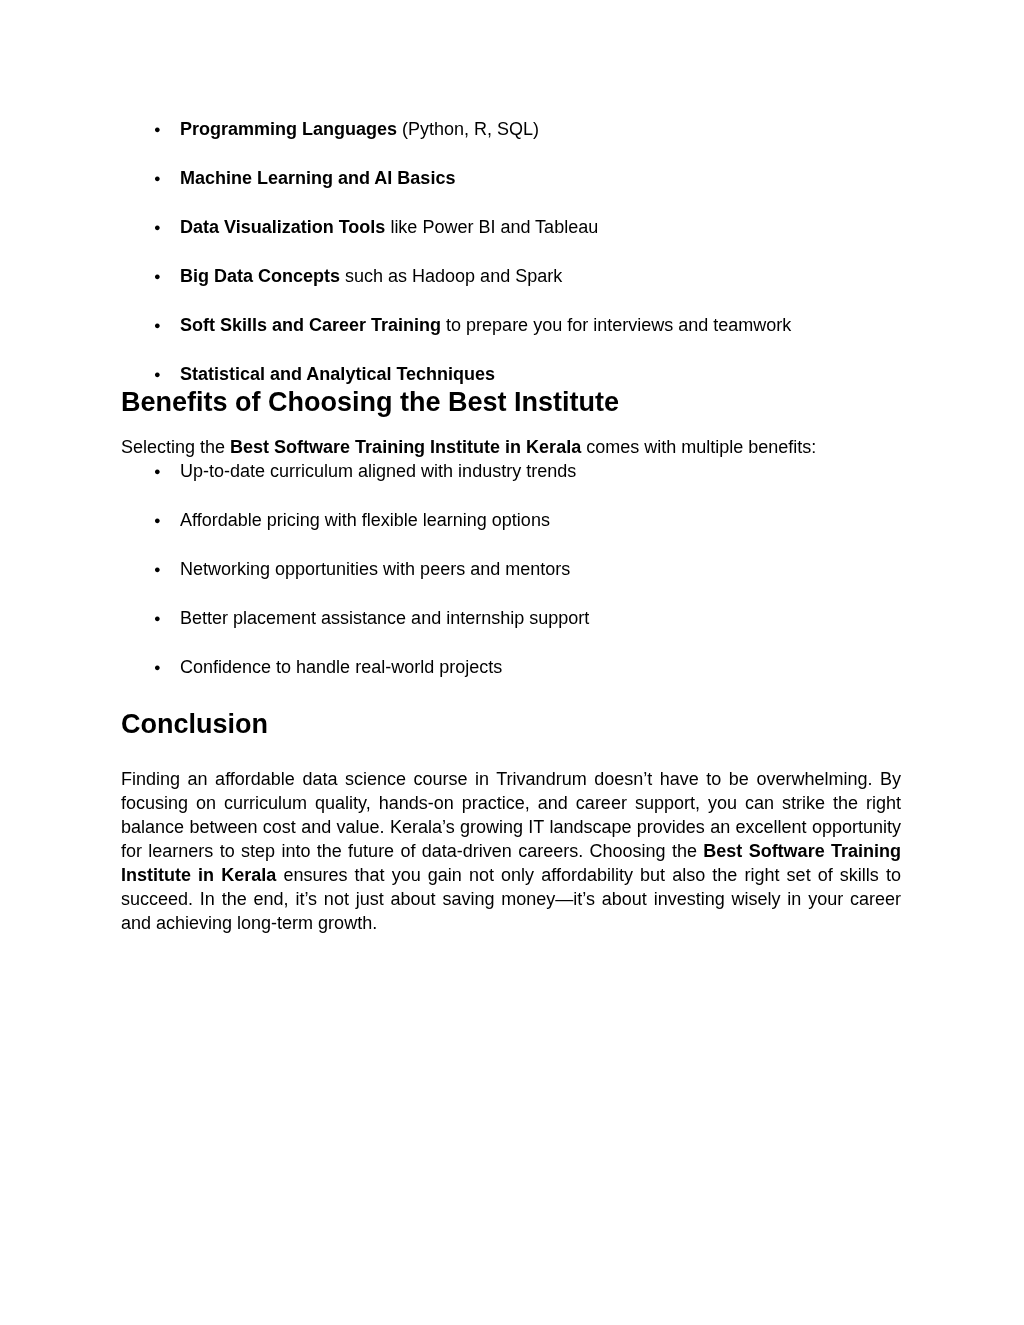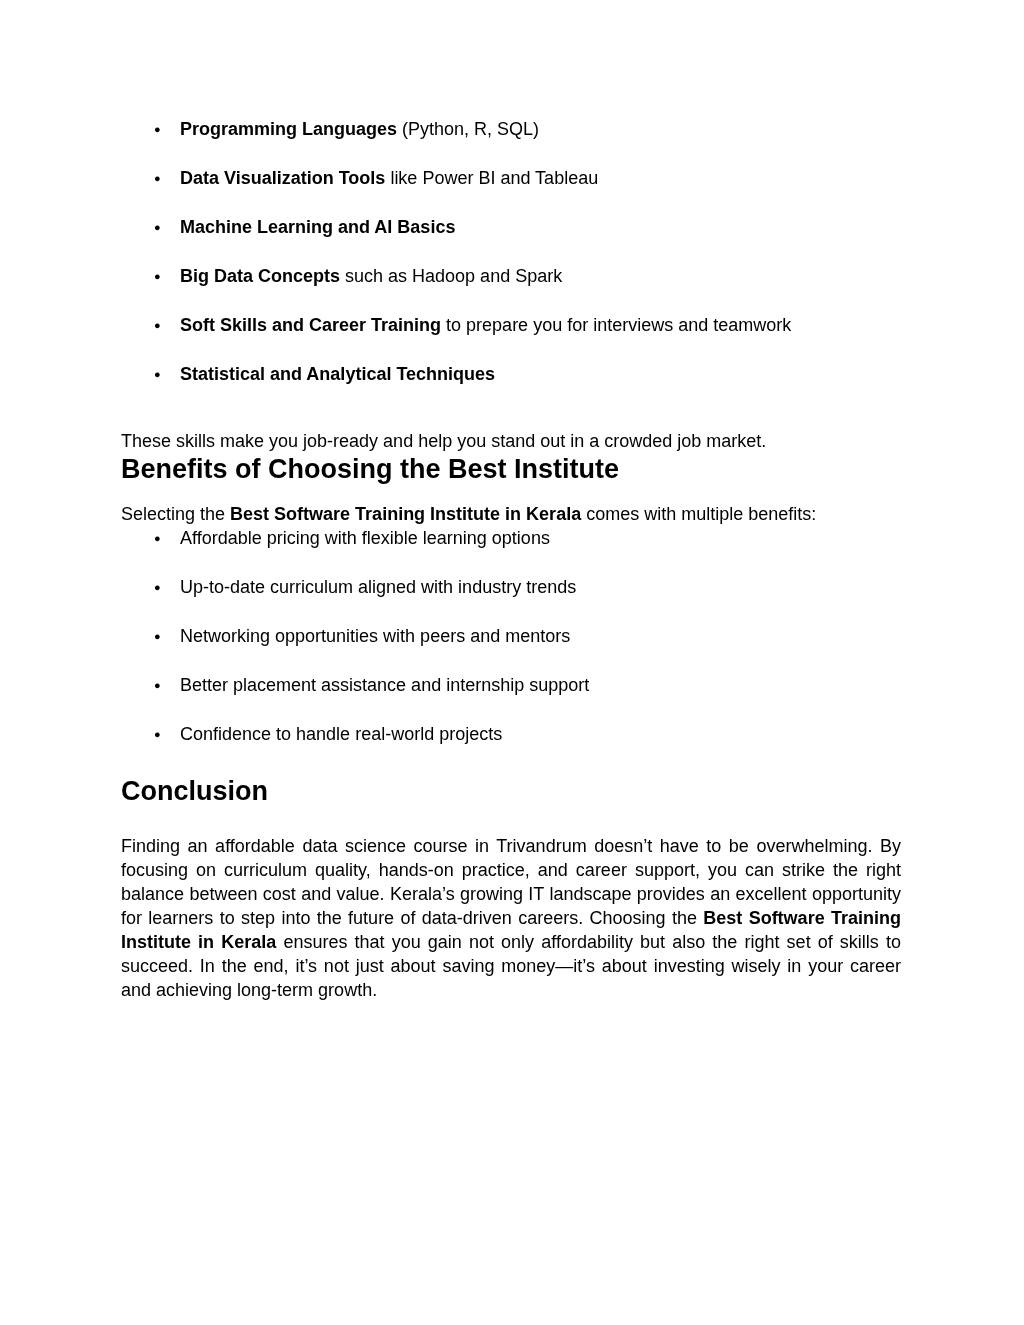--- a/index.html
+++ b/index.html
@@ -61,36 +61,35 @@
   .conclusion-head{ margin-top: 29px; }
   .conclusion-para{ margin-top: 26px; text-align: justify; }
 </style>
 </head>
 <body>
 
 <div class="page">
 
   <ul class="bullets skills-list">
     <li><span class="b">Programming Languages</span><span> (Python, R, SQL)</span></li>
+    <li><span class="b">Machine Learning and AI Basics</span><span></span></li>
     <li><span class="b">Data Visualization Tools</span><span> like Power BI and Tableau</span></li>
-    <li><span class="b">Machine Learning and AI Basics</span><span></span></li>
     <li><span class="b">Big Data Concepts</span><span> such as Hadoop and Spark</span></li>
     <li><span class="b">Soft Skills and Career Training</span><span> to prepare you for interviews and teamwork</span></li>
     <li><span class="b">Statistical and Analytical Techniques</span><span></span></li>
   </ul>
 
-  <p class="closing-para">These skills make you job-ready and help you stand out in a crowded job market.</p>
 
   <h2 class="benefits-head">Benefits of Choosing the Best Institute</h2>
 
   <p class="intro-para"><span>Selecting the </span><span class="b">Best Software Training Institute in Kerala</span><span> comes with multiple benefits:</span></p>
 
   <ul class="bullets benefits-list">
+    <li><span>Up-to-date curriculum aligned with industry trends</span></li>
     <li><span>Affordable pricing with flexible learning options</span></li>
-    <li><span>Up-to-date curriculum aligned with industry trends</span></li>
     <li><span>Networking opportunities with peers and mentors</span></li>
     <li><span>Better placement assistance and internship support</span></li>
     <li><span>Confidence to handle real-world projects</span></li>
   </ul>
 
   <h2 class="conclusion-head">Conclusion</h2>
 
   <p class="conclusion-para"><span>Finding an affordable data science course in Trivandrum doesn’t have to be overwhelming. By focusing on curriculum quality, hands-on practice, and career support, you can strike the right balance between cost and value. Kerala’s growing IT landscape provides an excellent opportunity for learners to step into the future of data-driven careers. Choosing the </span><span class="b">Best Software Training Institute in Kerala</span><span> ensures that you gain not only affordability but also the right set of skills to succeed. In the end, it’s not just about saving money—it’s about investing wisely in your career and achieving long-term growth.</span></p>
 
 </div>

